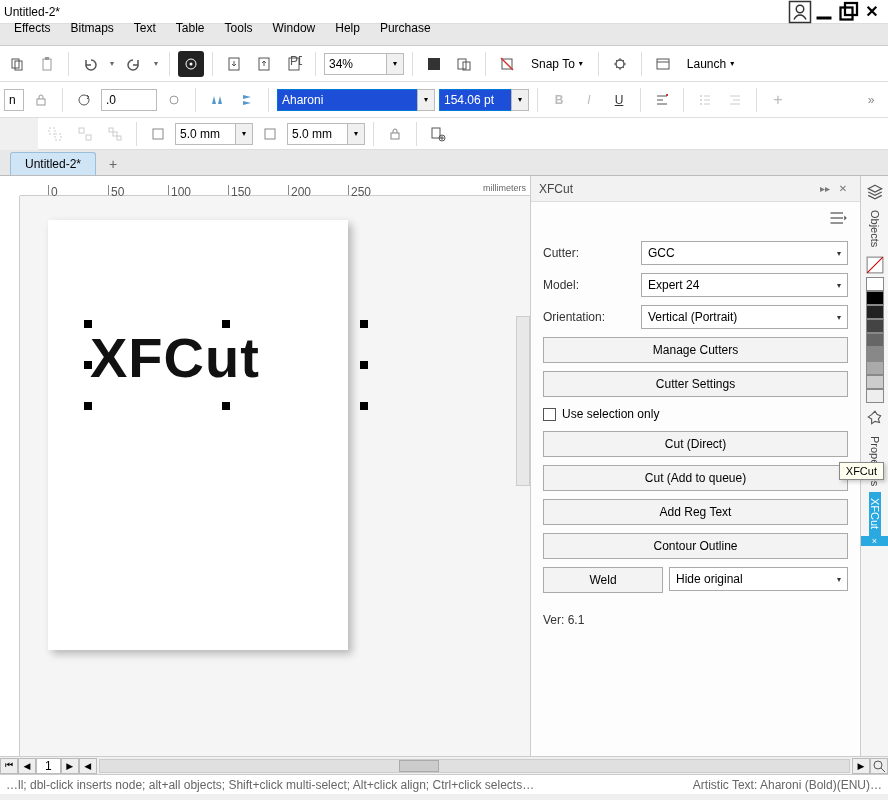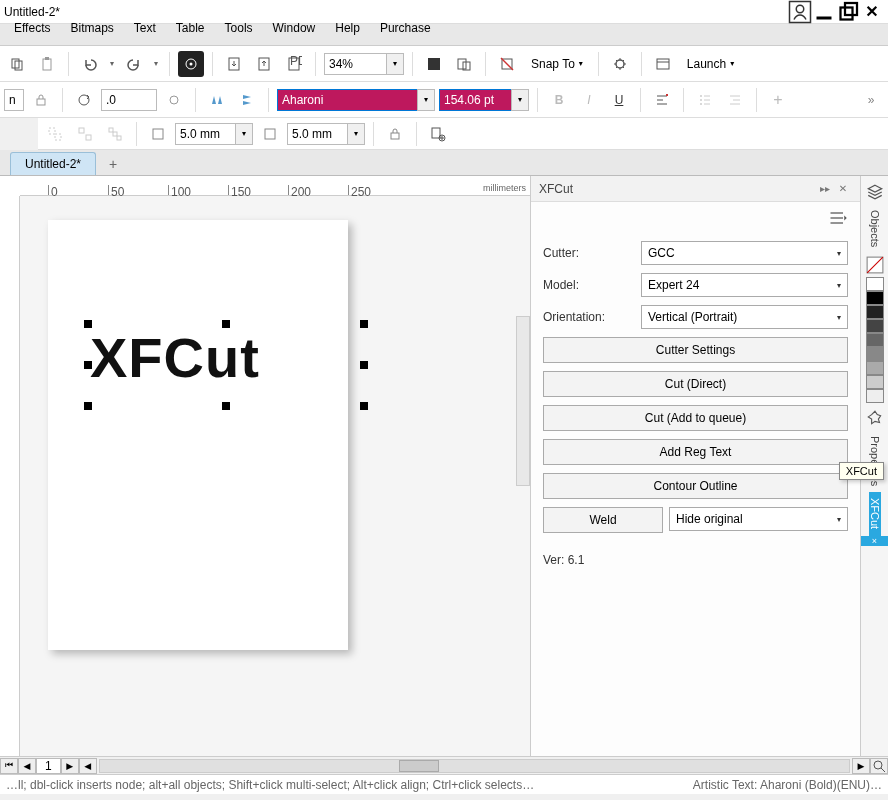--- a/index.html
+++ b/index.html
@@ -15,21 +15,21 @@
 .menubar .mi { padding: 2px 10px; cursor: pointer; }
 
 
 .toolbar { height: 36px; background: #fff; display: flex; align-items: center; padding: 0 4px; gap: 4px; border-bottom: 1px solid #ddd; flex-wrap: nowrap; overflow: hidden; }
 .tbtn { width: 26px; height: 26px; display: inline-flex; align-items: center; justify-content: center; border: 1px solid transparent; border-radius: 2px; cursor: pointer; color: #333; }
 .tbtn.dark { background: #222; color: #fff; border-radius: 3px; }
 .tbtn svg { width: 16px; height: 16px; }
 .sep { width: 1px; height: 24px; background: #ddd; margin: 0 4px; }
 .dd-arrow { width: 10px; display:inline-flex; align-items:center; justify-content:center; color:#666; font-size:8px; }
 .field { height: 22px; border: 1px solid #bbb; background: #fff; padding: 0 4px; display: inline-flex; align-items: center; }
-.field.sel { background: #be185d; color: #fff; border-color: #0078d7; justify-content: center; }
+.field.sel { background: #1d4ed8; color: #fff; border-color: #0078d7; justify-content: center; }
 .field input { border: none; outline: none; background: transparent; color: inherit; width: 100%; font-size: 12px; }
 .combo { display: inline-flex; }
 .combo .field { border-right: none; }
 .combo .cbtn { width: 18px; height: 22px; border: 1px solid #bbb; background: #f0f0f0; display:flex; align-items:center; justify-content:center; font-size:8px; cursor:pointer; }
 .launch-grp { display:flex; align-items:center; border:1px solid transparent; padding:2px 6px; gap:4px; cursor:pointer; }
 
 
 .tabstrip { height: 26px; background: #e8e8e8; display: flex; align-items: flex-end; padding: 0 10px; border-bottom: 1px solid #bbb; }
 .tab { padding: 4px 14px; background: #cfe5f5; border: 1px solid #9abfd8; border-bottom: none; border-radius: 3px 3px 0 0; font-size: 12px; cursor: pointer; display:flex; align-items:center; gap:6px; }
 .tab-add { margin-left: 6px; width: 22px; height: 22px; display:flex; align-items:center; justify-content:center; font-size:14px; color:#666; cursor:pointer; }
@@ -435,21 +435,26 @@
             <span class="arr">▾</span>
           </div>
       </div>
       <div class="prow">
         <label>Orientation:</label>
         <div class="pcombo">
             <span>Vertical (Portrait)</span>
             <span class="arr">▾</span>
           </div>
       </div>
+      <div class="pbutton">Manage Cutters</div>
       <div class="pbutton">Cutter Settings</div>
+      <div class="pcheck">
+        <span class="box"></span>
+        <span>Use selection only</span>
+      </div>
       <div class="pbutton">Cut (Direct)</div>
       <div class="pbutton">Cut (Add to queue)</div>
       <div class="pbutton">Add Reg Text</div>
       <div class="pbutton">Contour Outline</div>
       <div class="psplit">
         <div class="pbutton">Weld</div>
         <div class="pcombo">
             <span>Hide original</span>
             <span class="arr">▾</span>
           </div>

